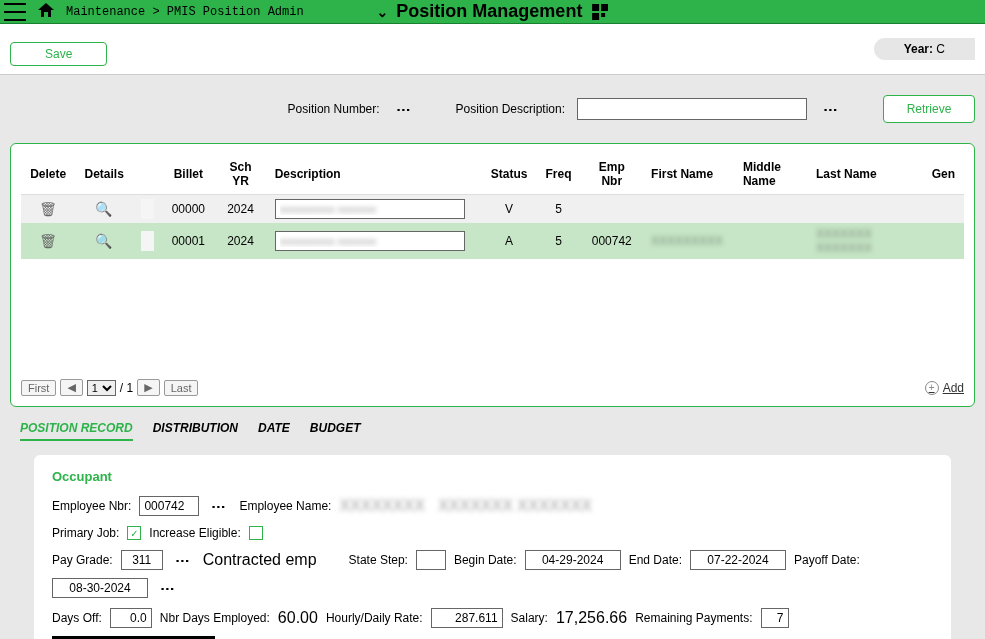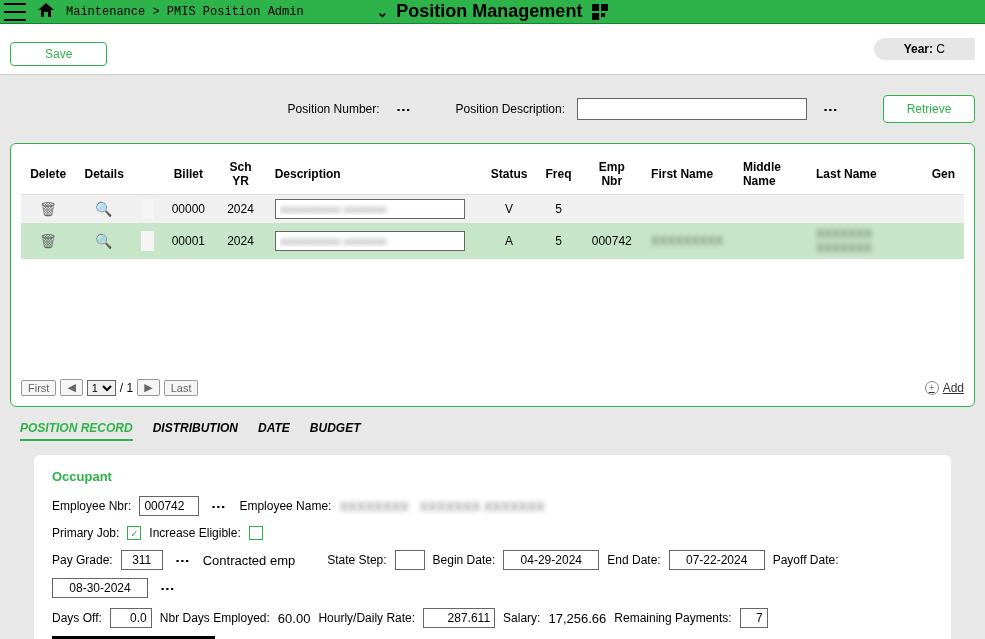--- a/index.html
+++ b/index.html
@@ -73,21 +73,21 @@
 }
 table.grid { width: 100%; border-collapse: collapse; font-size: 12px; }
 table.grid th { text-align: center; padding: 6px 8px; font-weight: bold; border-bottom: 1px solid #ddd; }
 table.grid td { padding: 4px 8px; text-align: center; }
 table.grid td.left { text-align: left; }
 .row-a td { background: #f0f0f0; }
 .row-b td { background: #c7e6c7; }
 .icon-btn { color: #666; cursor: pointer; font-size: 14px; }
 input.cell { width: 190px; height: 20px; border: 1px solid #666; padding: 1px 4px; font-size: 11px; }
 .filter-cell { background: #f5f5f5; height: 20px; }
-.blur { color: transparent; text-shadow: 0 0 5px rgba(0,0,0,0.4); user-select: none; font-weight: bold; }
+.blur { color: transparent; text-shadow: 0 0 5px rgba(0,0,0,0.4); user-select: none; }
 
 .grid-footer { display: flex; align-items: center; gap: 4px; margin-top: 120px; font-size: 12px; }
 .pager-btn { border: 1px solid #999; background: #f5f5f5; padding: 1px 6px; cursor: pointer; font-size: 11px; border-radius: 2px; color: #666; }
 .pager-sel { border: 1px solid #666; font-size: 11px; }
 .add-link { margin-left: auto; color: #333; text-decoration: underline; cursor: pointer; display: flex; align-items: center; gap: 4px; }
 .add-link .plus { border: 1px solid #888; border-radius: 50%; width: 14px; height: 14px; display: inline-flex; align-items: center; justify-content: center; font-size: 10px; color: #888; }
 
 .tabs { display: flex; gap: 20px; margin: 14px 0 14px 10px; font-size: 12px; font-weight: bold; font-style: italic; }
 .tab { cursor: pointer; padding-bottom: 4px; }
 .tab.active { color: #2db34a; border-bottom: 2px solid #2db34a; }
@@ -100,21 +100,21 @@
 }
 .panel h4 { color: #2db34a; font-size: 13px; font-weight: bold; margin-bottom: 12px; }
 .form-row { display: flex; align-items: center; gap: 8px; margin-bottom: 10px; font-size: 12px; flex-wrap: wrap; }
 .form-row label { white-space: nowrap; }
 .inp-xs { width: 60px; border: 1px solid #666; height: 20px; padding: 1px 4px; font-size: 12px; }
 .inp-sm { width: 42px; border: 1px solid #666; height: 20px; padding: 1px 4px; font-size: 12px; text-align: right; }
 .inp-md { width: 96px; border: 1px solid #666; height: 20px; padding: 1px 4px; font-size: 12px; text-align: center; }
 .inp-rt { width: 72px; border: 1px solid #666; height: 20px; padding: 1px 4px; font-size: 12px; text-align: right; }
 .inp-r2 { width: 28px; border: 1px solid #666; height: 20px; padding: 1px 4px; font-size: 12px; text-align: right; }
 .chk { width: 14px; height: 14px; border: 1px solid #2db34a; display: inline-flex; align-items: center; justify-content: center; color: #2db34a; font-size: 10px; cursor: pointer; }
-.static { font-size: 13px; }
+.static { font-size: 16px; }
 .highlight-box { border: 3px solid #000; padding: 4px 8px; display: inline-flex; align-items: center; gap: 6px; }
 </style>
 </head>
 <body>
 
 <div class="topbar">
   <div class="hamburger">
       <span></span>
       <span></span>
       <span></span>

